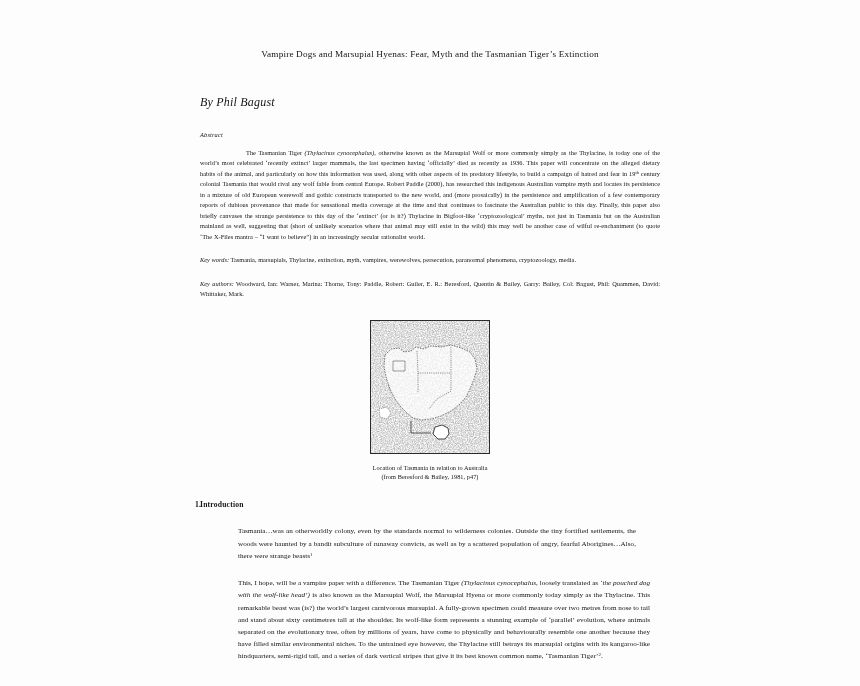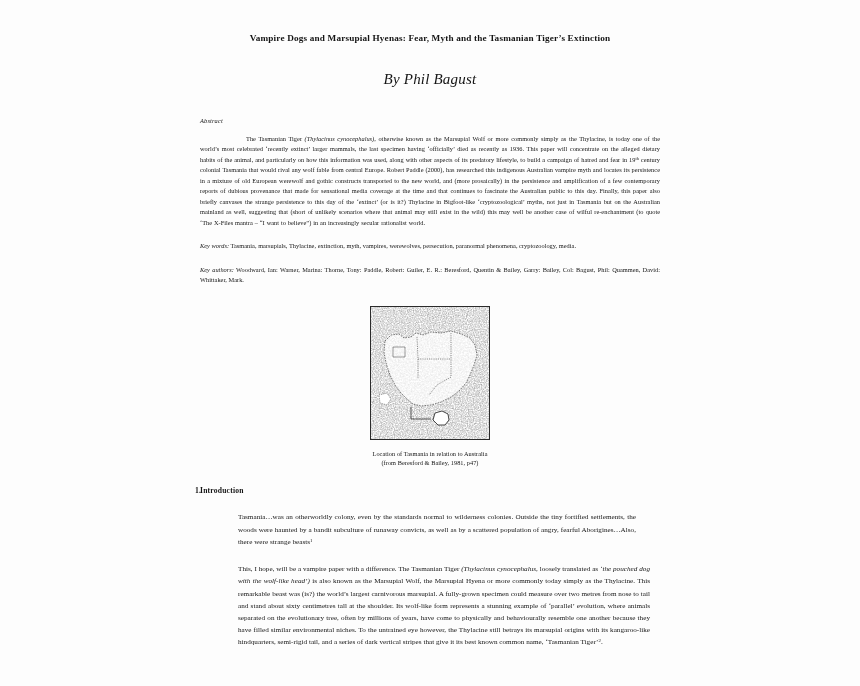--- a/index.html
+++ b/index.html
@@ -23,33 +23,33 @@
   }
   .content {
     position: absolute;
     left: 200px;
     top: 0;
     width: 460px;
   }
 
   
   .doc-title {
-    margin: 0;
+    margin: 16px;
     padding-top: 33px;
     text-align: center;
     font-size: 9.2px;
-    font-weight: bold;
+    font-weight: normal;
     letter-spacing: 0.18px;
     line-height: 1.2;
   }
   .doc-author {
-    margin: 8px;
+    margin: 0;
     padding-top: 19px;
-    text-align: center;
-    font-size: 15px;
+    text-align: left;
+    font-size: 12px;
     font-style: italic;
     letter-spacing: 0.2px;
   }
 
   
   .abstract-label {
     margin: 0;
     padding-top: 21px;
     font-size: 6.4px;
     font-style: italic;

